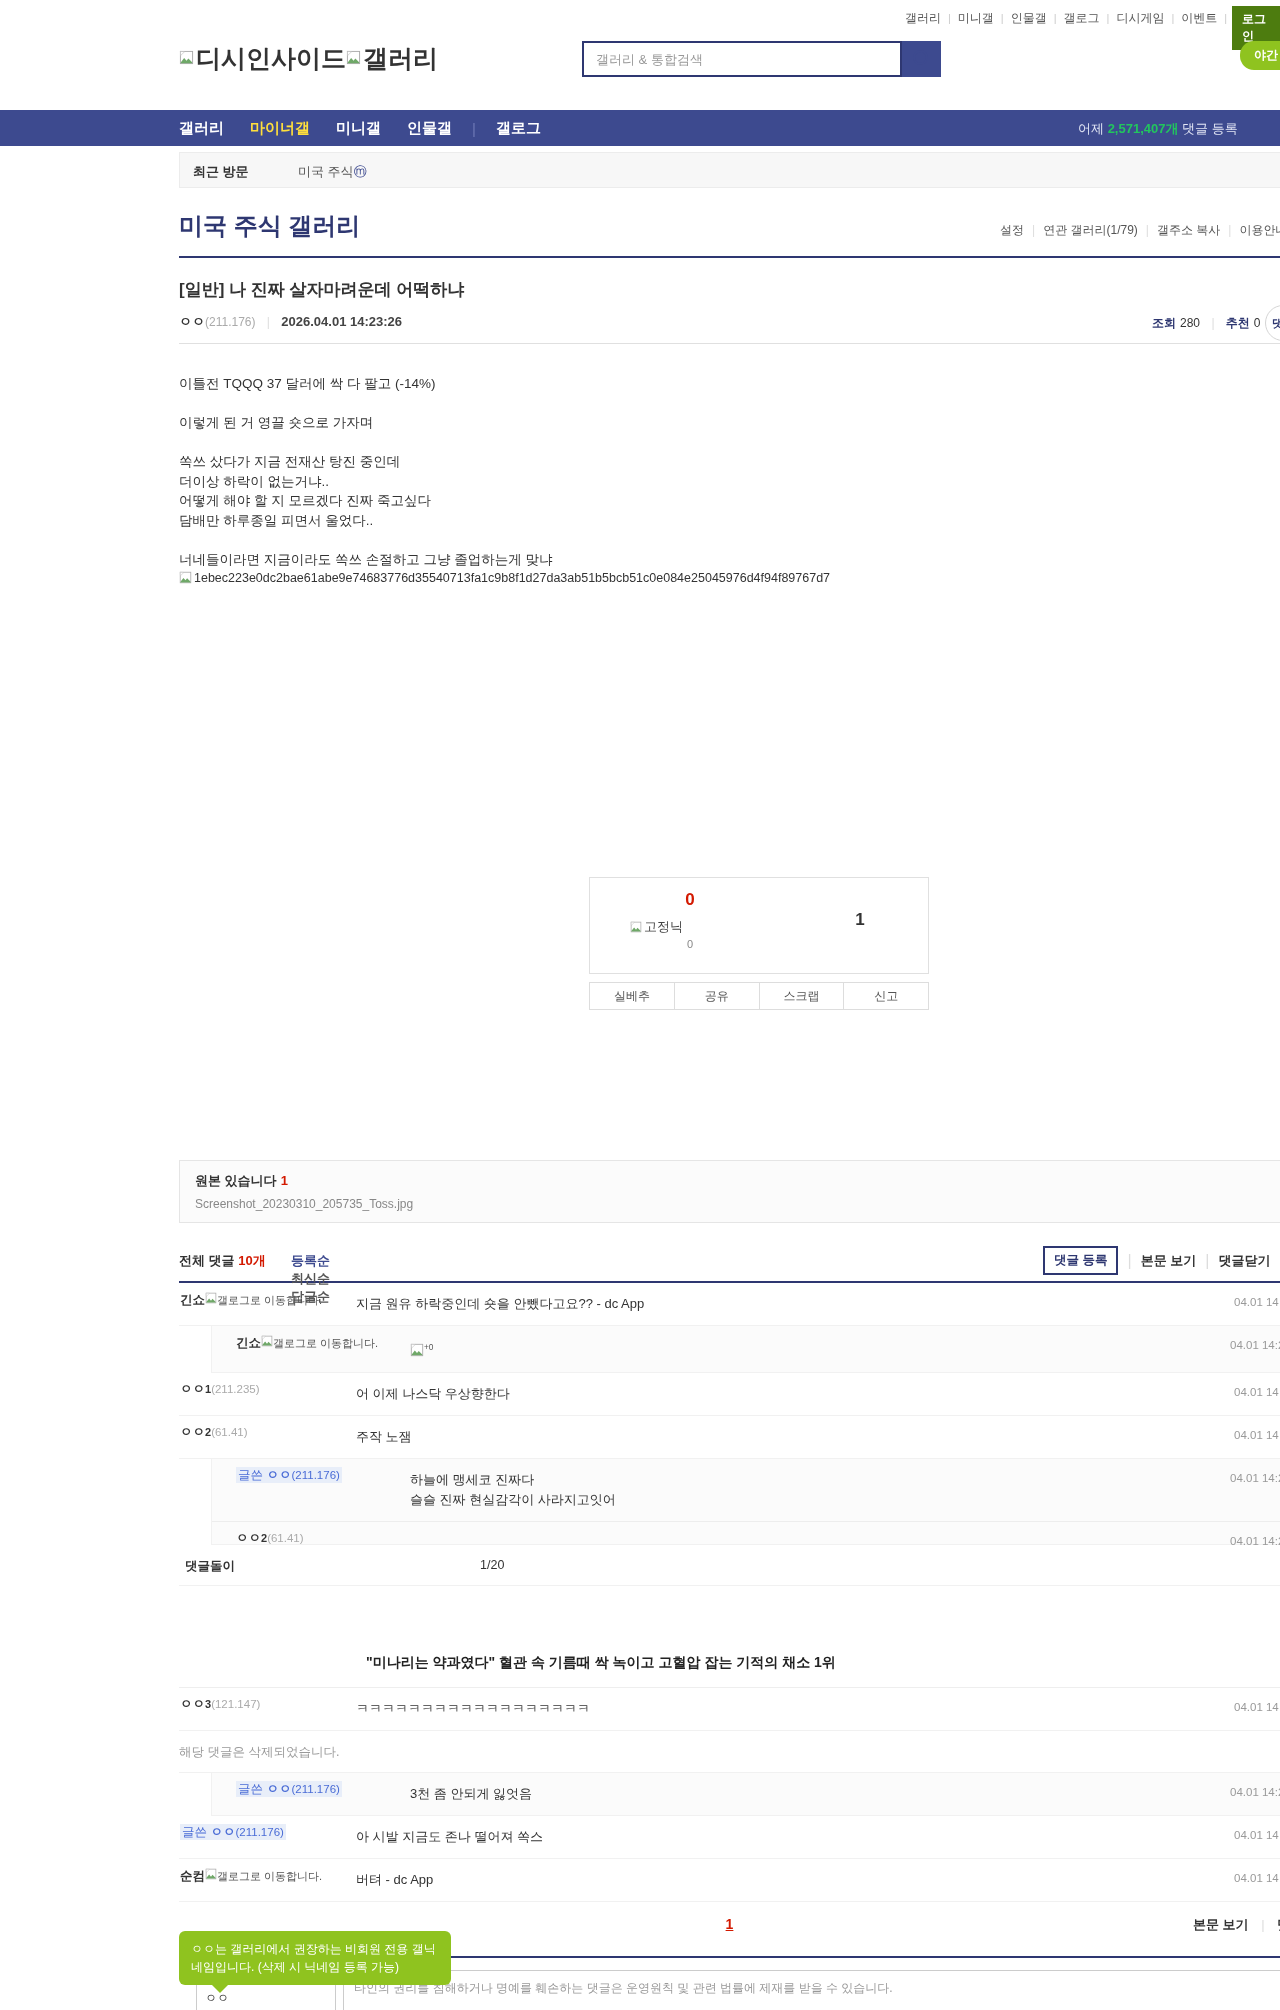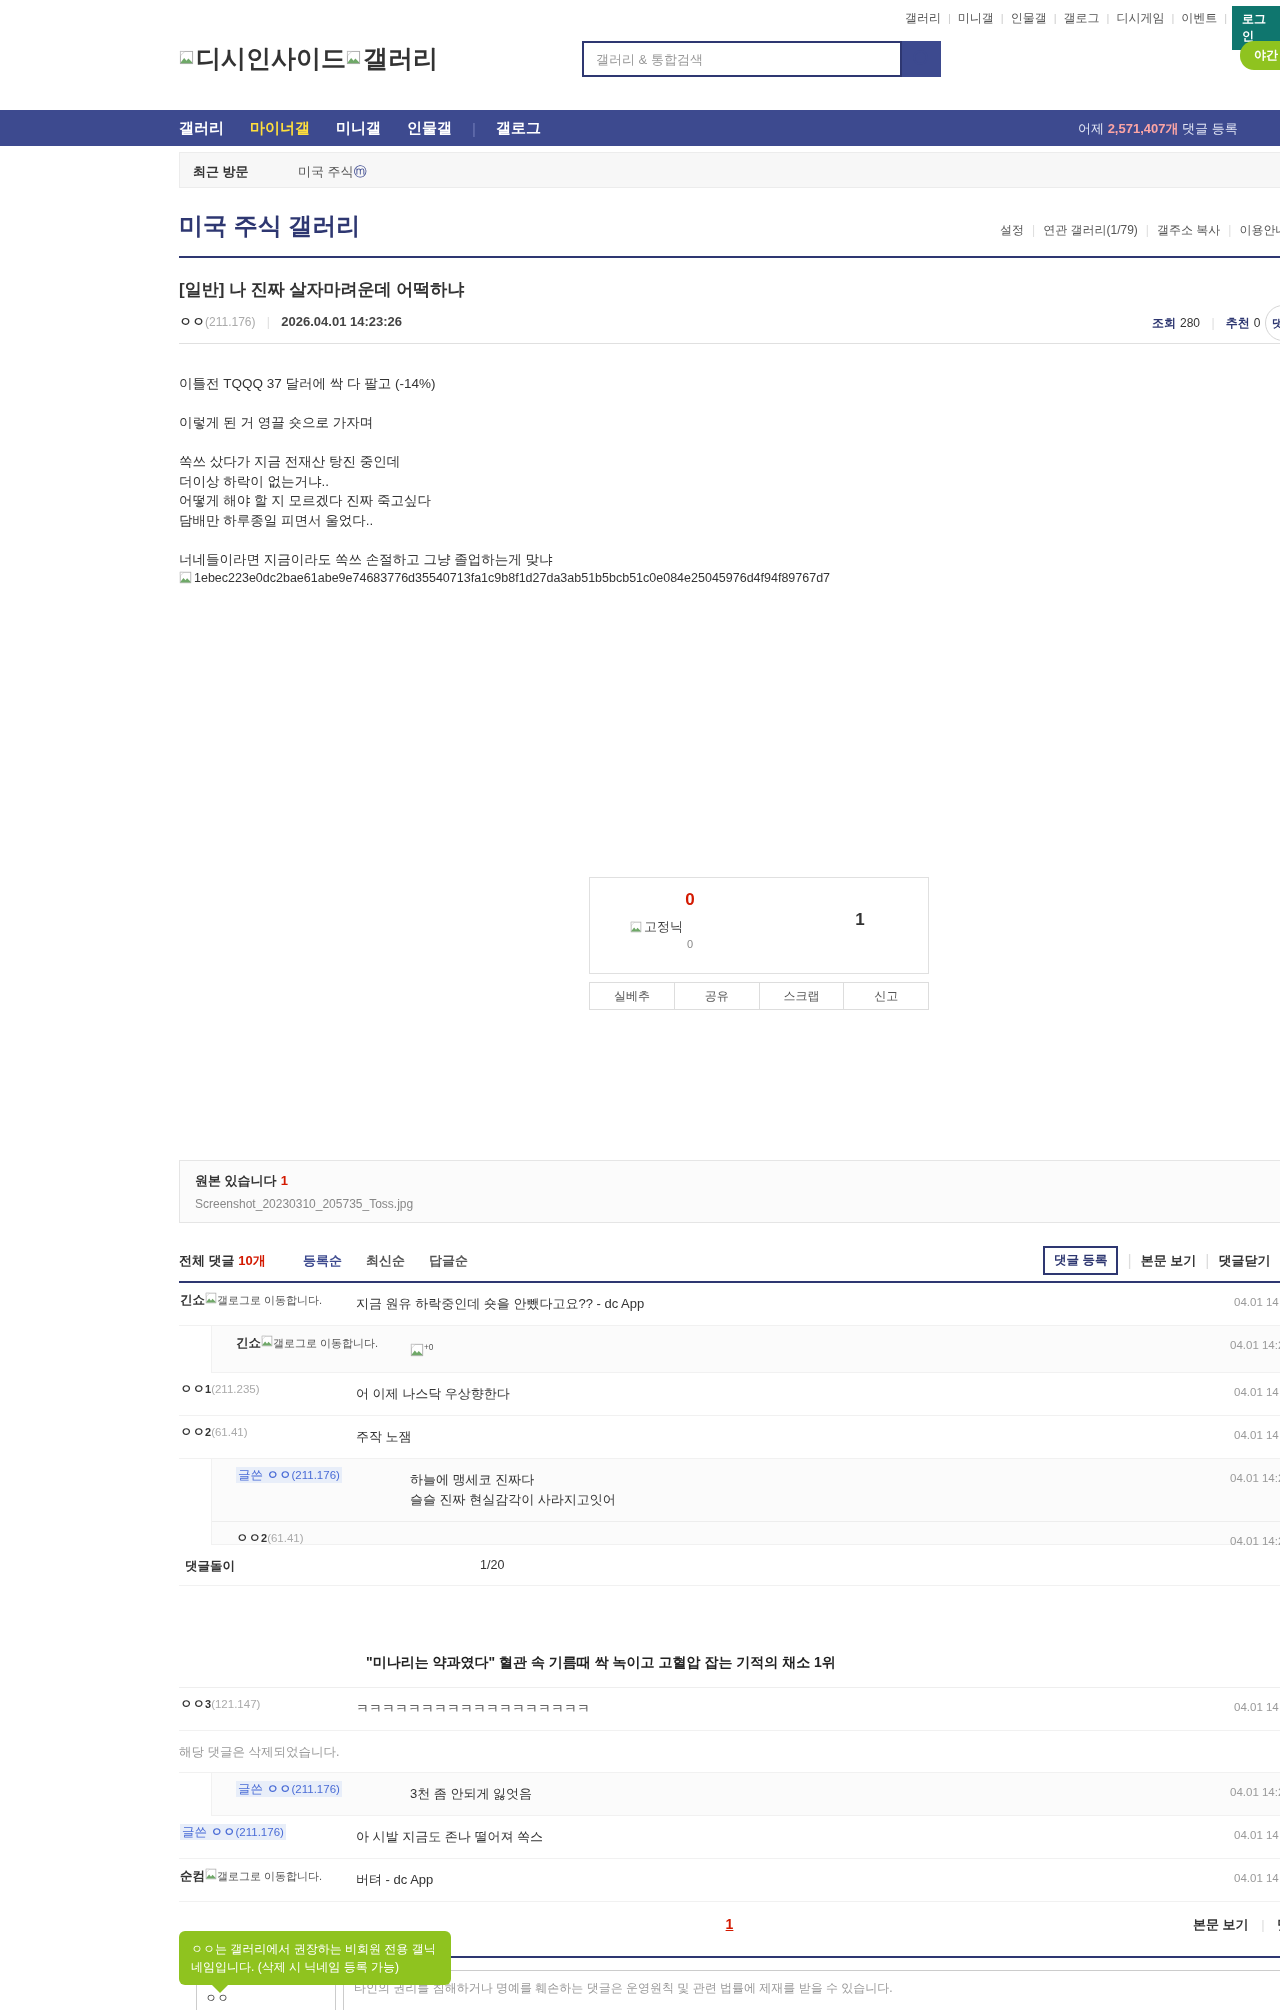--- a/index.html
+++ b/index.html
@@ -5,41 +5,41 @@
   *{margin:0;padding:0;box-sizing:border-box;}
   html,body{background:#fff;}
   body{font-family:"Liberation Sans","DejaVu Sans",sans-serif;color:#333;}
   .page{position:relative;width:1280px;height:2010px;overflow:hidden;background:#fff;}
 
   
   .utilbar{position:relative;height:36px;}
   .util-links{position:absolute;left:905px;top:10px;white-space:nowrap;font-size:12px;color:#555;}
   .util-links .ul-item{color:#555;cursor:pointer;}
   .util-links .sep{color:#ccc;margin:0 7px;font-size:11px;}
-  .login-btn{position:absolute;left:1232px;top:6px;background:#0f766e;color:#fff;font-size:12px;font-weight:bold;padding:5px 10px;cursor:pointer;}
+  .login-btn{position:absolute;left:1232px;top:6px;background:#4d7c0f;color:#fff;font-size:12px;font-weight:bold;padding:5px 10px;cursor:pointer;}
   .night-pill{position:absolute;left:1240px;top:41px;background:#8fc31f;color:#fff;font-size:12px;font-weight:bold;border-radius:14px;padding:6px 14px;white-space:nowrap;cursor:pointer;}
 
   
   .header-row{position:relative;height:74px;}
   .logo{position:absolute;left:179px;top:6px;font-size:25px;font-weight:bold;color:#333;white-space:nowrap;cursor:pointer;}
   .logo .bimg{margin:0 2px 2px 0;vertical-align:baseline;}
   .search-wrap{position:absolute;left:582px;top:5px;display:flex;}
   .search-input{width:320px;height:36px;border:2px solid #2e3771;font-size:13px;padding:0 12px;color:#333;outline:none;}
   .search-input::placeholder{color:#999;}
   .search-btn{width:39px;height:36px;background:#3d4a8f;border:none;cursor:pointer;position:relative;}
   .search-btn::after{content:"";position:absolute;left:11px;top:9px;width:11px;height:11px;border:2px solid #3d4a8f;border-radius:50%;}
 
   
   .navbar{position:relative;height:36px;background:#3d4a8f;}
   .nav-items{position:absolute;left:179px;top:0;height:36px;display:flex;align-items:center;}
   .nav-item{color:#fff;font-size:15px;font-weight:bold;margin-right:26px;cursor:pointer;}
   .nav-item.active{color:#ffdf3c;}
   .nav-sep{color:#6d78b5;margin:0 20px 0 -6px;font-weight:normal;}
   .nav-right{position:absolute;left:1078px;top:10px;font-size:13px;color:#e2e6f5;white-space:nowrap;}
-  .nav-right b{color:#fca5a5;}
+  .nav-right b{color:#22c55e;}
 
   
   .breadcrumb{margin:6px 0 0 179px;width:1181px;height:36px;background:#f7f7f7;border:1px solid #ececec;position:relative;}
   .bc-label{position:absolute;left:13px;top:10px;font-size:13px;font-weight:bold;color:#333;}
   .bc-gallery{position:absolute;left:118px;top:10px;font-size:13px;color:#555;cursor:pointer;}
   .bc-badge{color:#3d4a8f;font-size:13px;}
 
   
   .main{position:relative;margin-left:179px;width:1181px;}
 
@@ -83,21 +83,21 @@
   
   .attach-box{margin-top:150px;border:1px solid #e5e5e5;background:#fbfbfb;padding:11px 15px;}
   .attach-title{font-size:13px;font-weight:bold;color:#333;}
   .attach-count{color:#d31900;margin-left:4px;}
   .attach-file{margin-top:7px;font-size:12px;color:#888;cursor:pointer;}
 
   
   .cmt-head{position:relative;margin-top:28px;height:32px;border-bottom:2px solid #2e3771;}
   .ch-total{font-size:13px;font-weight:bold;color:#333;}
   .ch-count{color:#d31900;}
-  .ch-sorts{position:absolute;left:124px;top:1px;display:flex;}
+  .ch-sorts{position:absolute;left:112px;top:1px;display:flex;flex-direction:column;}
   .ch-sort{font-size:13px;font-weight:bold;color:#555;margin-right:24px;cursor:pointer;}
   .ch-sort.active{color:#3d4a8f;}
   .ch-right{position:absolute;left:864px;top:-5px;display:flex;align-items:center;white-space:nowrap;}
   .ch-reg-btn{border:2px solid #2e3771;background:#fff;color:#2e3771;font-weight:bold;font-size:12.5px;padding:4px 9px;cursor:pointer;}
   .ch-link{font-size:13px;font-weight:bold;color:#333;cursor:pointer;}
   .ch-sep{color:#ddd;margin:0 9px;}
 
   .crow{position:relative;border-bottom:1px solid #f1f1f1;padding:11px 0;min-height:18px;}
   .c-nick{position:absolute;left:1px;top:9px;width:158px;line-height:14px;font-size:12.5px;cursor:pointer;}
   .c-name{font-weight:bold;color:#333;}

